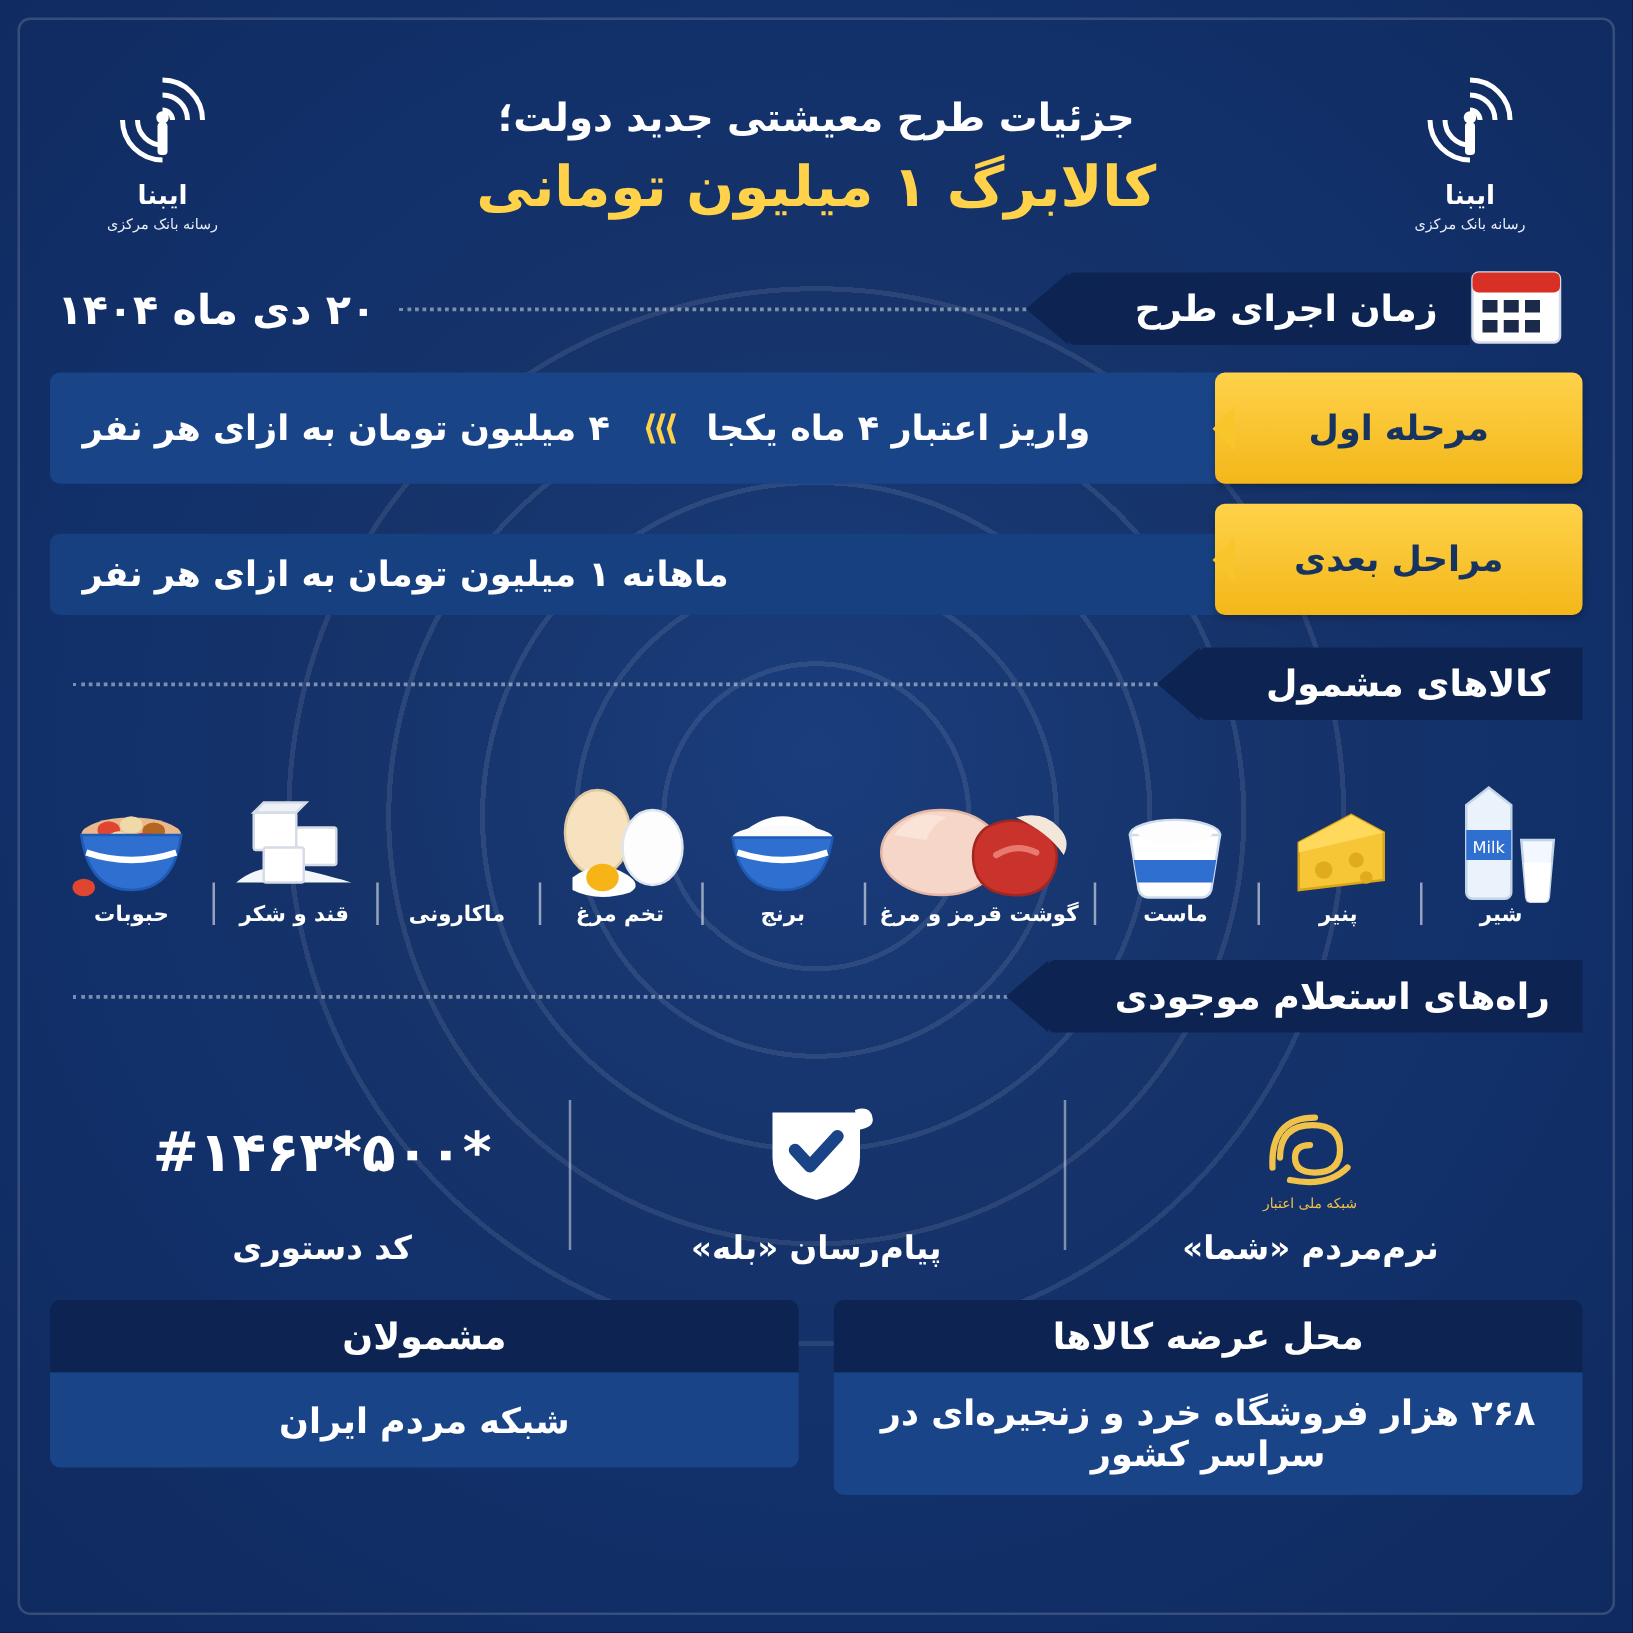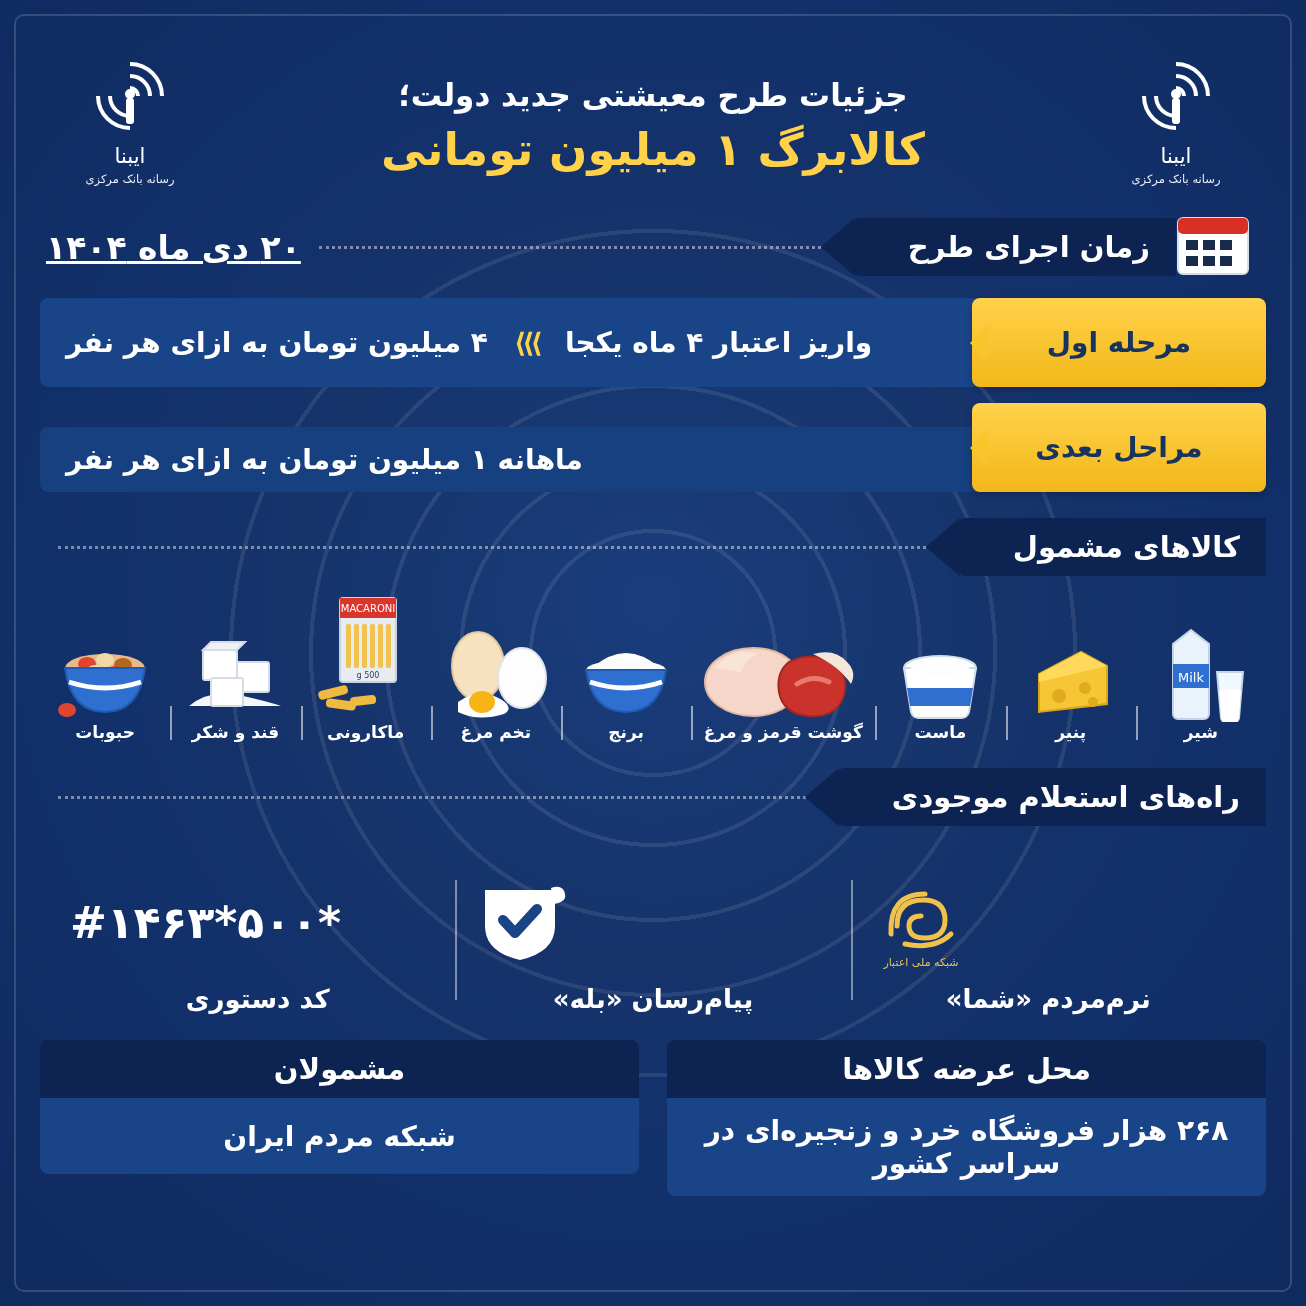--- a/index.html
+++ b/index.html
@@ -66,21 +66,21 @@
   }
   .logo .mark {
     width: 92px;
     height: 92px;
     margin: 0 auto;
     position: relative;
   }
   .logo .mark svg { display:block; }
   .logo .brand {
     font-size: 21px;
-    font-weight: normal;
+    font-weight: bold;
     letter-spacing: 1px;
     margin-top: 2px;
   }
   .logo .sub {
     font-size: 11.5px;
     margin-top: 4px;
     color: #e9eef7;
   }
   .titleblock {
     flex: 1 1 auto;
@@ -134,21 +134,20 @@
     height: 0;
     border-top: 3px dotted rgba(255,255,255,.45);
     margin: 0 14px 0 18px;
   }
   .ribbon-value {
     color: #ffffff;
     font-size: 33px;
     font-weight: bold;
     white-space: nowrap;
     padding-left: 6px;
-    text-decoration: underline;
   }
   .cal-icon {
     margin-right: 16px;
     flex: 0 0 auto;
   }
 
   
   .phase {
     display: flex;
     align-items: stretch;
@@ -259,21 +258,21 @@
     left: 0;
     top: 18px;
     bottom: 18px;
     width: 2px;
     background: rgba(255,255,255,.45);
   }
   .method .art {
     height: 108px;
     display: flex;
     align-items: center;
-    justify-content: flex-end;
+    justify-content: center;
   }
   .method .label {
     color: #ffffff;
     font-size: 26px;
     font-weight: bold;
     margin-top: 8px;
   }
   .method .code {
     color: #ffffff;
     font-size: 44px;
@@ -478,41 +477,20 @@
             <ellipse cx="42" cy="56" rx="26" ry="34" fill="#f7e2c0" stroke="#e0c79c" stroke-width="2"></ellipse>
             <ellipse cx="86" cy="68" rx="24" ry="30" fill="#fdfdfd" stroke="#dfe4ea" stroke-width="2"></ellipse>
             <path d="M22 92 q22 -16 44 -2 q12 8 2 14 q-26 8 -46 -2 Z" fill="#ffffff"></path>
             <ellipse cx="46" cy="92" rx="13" ry="11" fill="#f6b417"></ellipse>
           </svg>
         </div>
         <div class="name">تخم مرغ</div>
       </div>
 
       <div class="good">
-        <div class="art">
-          <svg width="120" height="130" viewBox="0 0 120 130">
-            <rect x="34" y="6" width="56" height="84" rx="3" fill="#e7ecf3" stroke="#c9d3e0" stroke-width="2"></rect>
-            <rect x="34" y="6" width="56" height="20" fill="#d9352c"></rect>
-            <text x="62" y="20" font-size="10" fill="#ffffff" text-anchor="middle" font-family="DejaVu Sans">MACARONI</text>
-            <g fill="#f2c14e">
-              <rect x="40" y="32" width="5" height="44" rx="2"></rect>
-              <rect x="48" y="32" width="5" height="44" rx="2"></rect>
-              <rect x="56" y="32" width="5" height="44" rx="2"></rect>
-              <rect x="64" y="32" width="5" height="44" rx="2"></rect>
-              <rect x="72" y="32" width="5" height="44" rx="2"></rect>
-              <rect x="80" y="32" width="5" height="44" rx="2"></rect>
-            </g>
-            <text x="62" y="86" font-size="8" fill="#33425c" text-anchor="middle" font-family="DejaVu Sans">500 g</text>
-            <g fill="#f0b93f">
-              <rect x="12" y="96" width="30" height="9" rx="4" transform="rotate(-14 27 100)"></rect>
-              <rect x="20" y="108" width="30" height="9" rx="4" transform="rotate(8 35 112)"></rect>
-              <rect x="44" y="104" width="26" height="9" rx="4" transform="rotate(-6 57 108)"></rect>
-            </g>
-          </svg>
-        </div>
         <div class="name">ماکارونی</div>
       </div>
 
       <div class="good">
         <div class="art">
           <svg width="120" height="112" viewBox="0 0 120 112">
             <path d="M14 96 q22 -18 54 -10 q26 6 38 10 Z" fill="#f3f6fa"></path>
             <g stroke="#d6dce5" stroke-width="2" fill="#ffffff">
               <rect x="28" y="40" width="34" height="30" rx="2"></rect>
               <rect x="62" y="52" width="32" height="30" rx="2"></rect>

